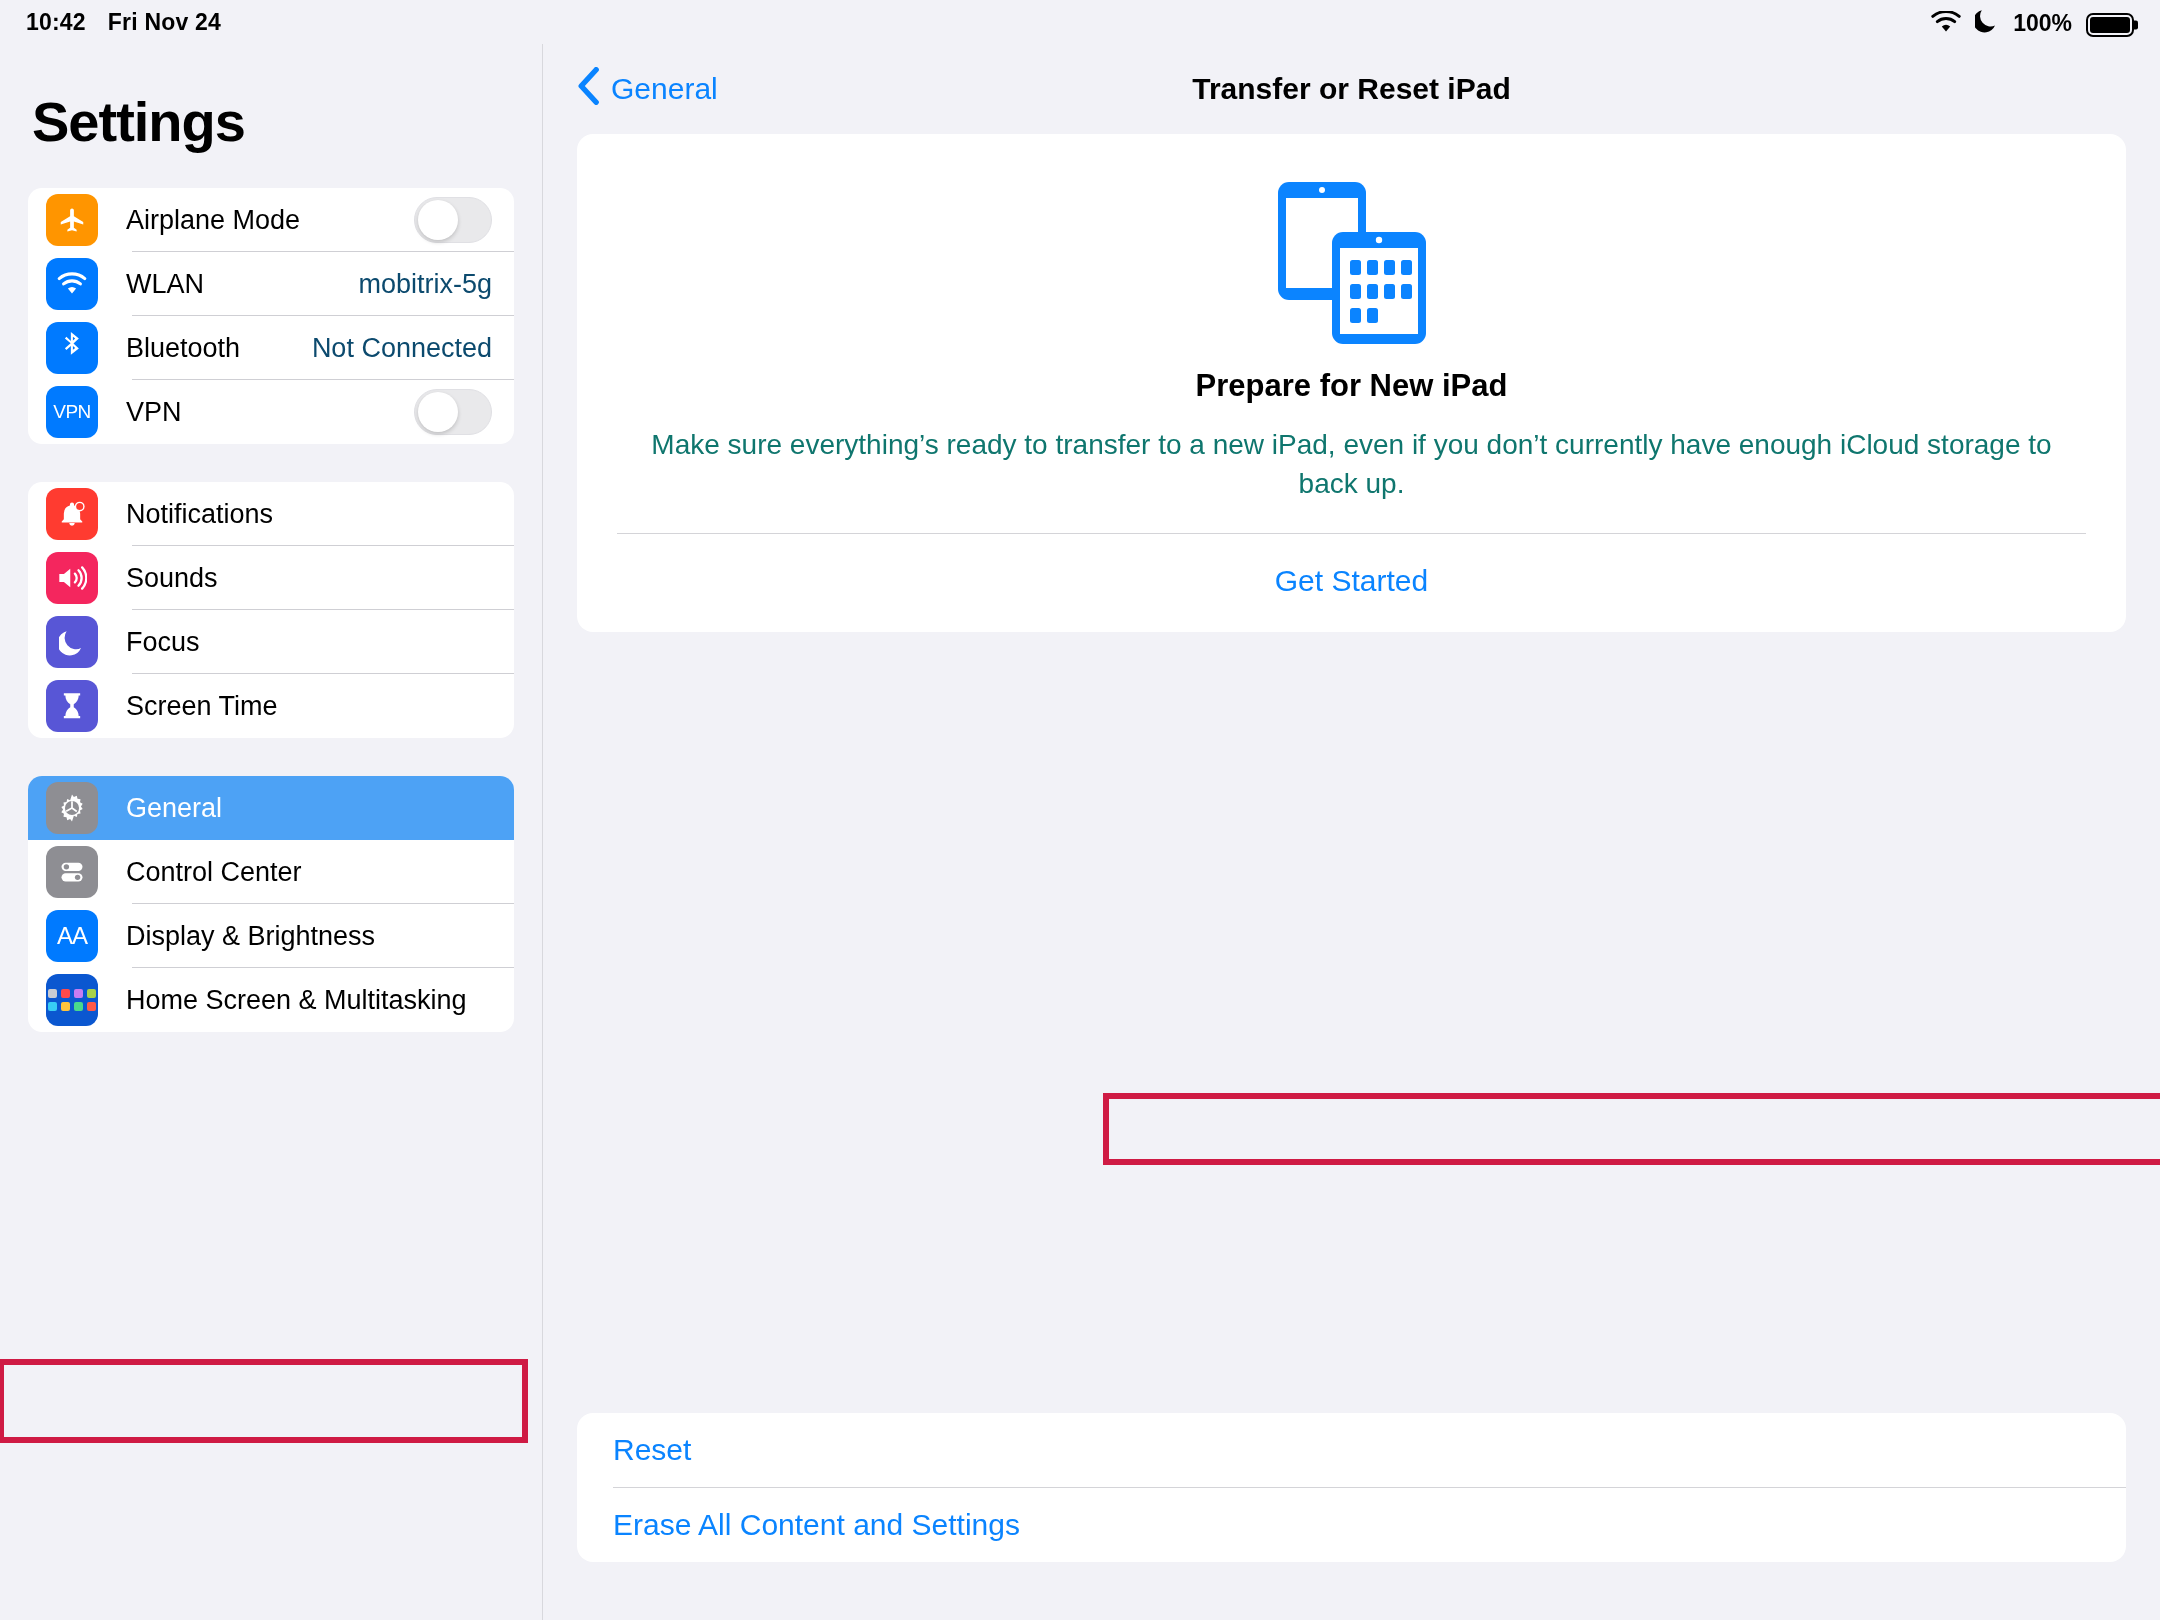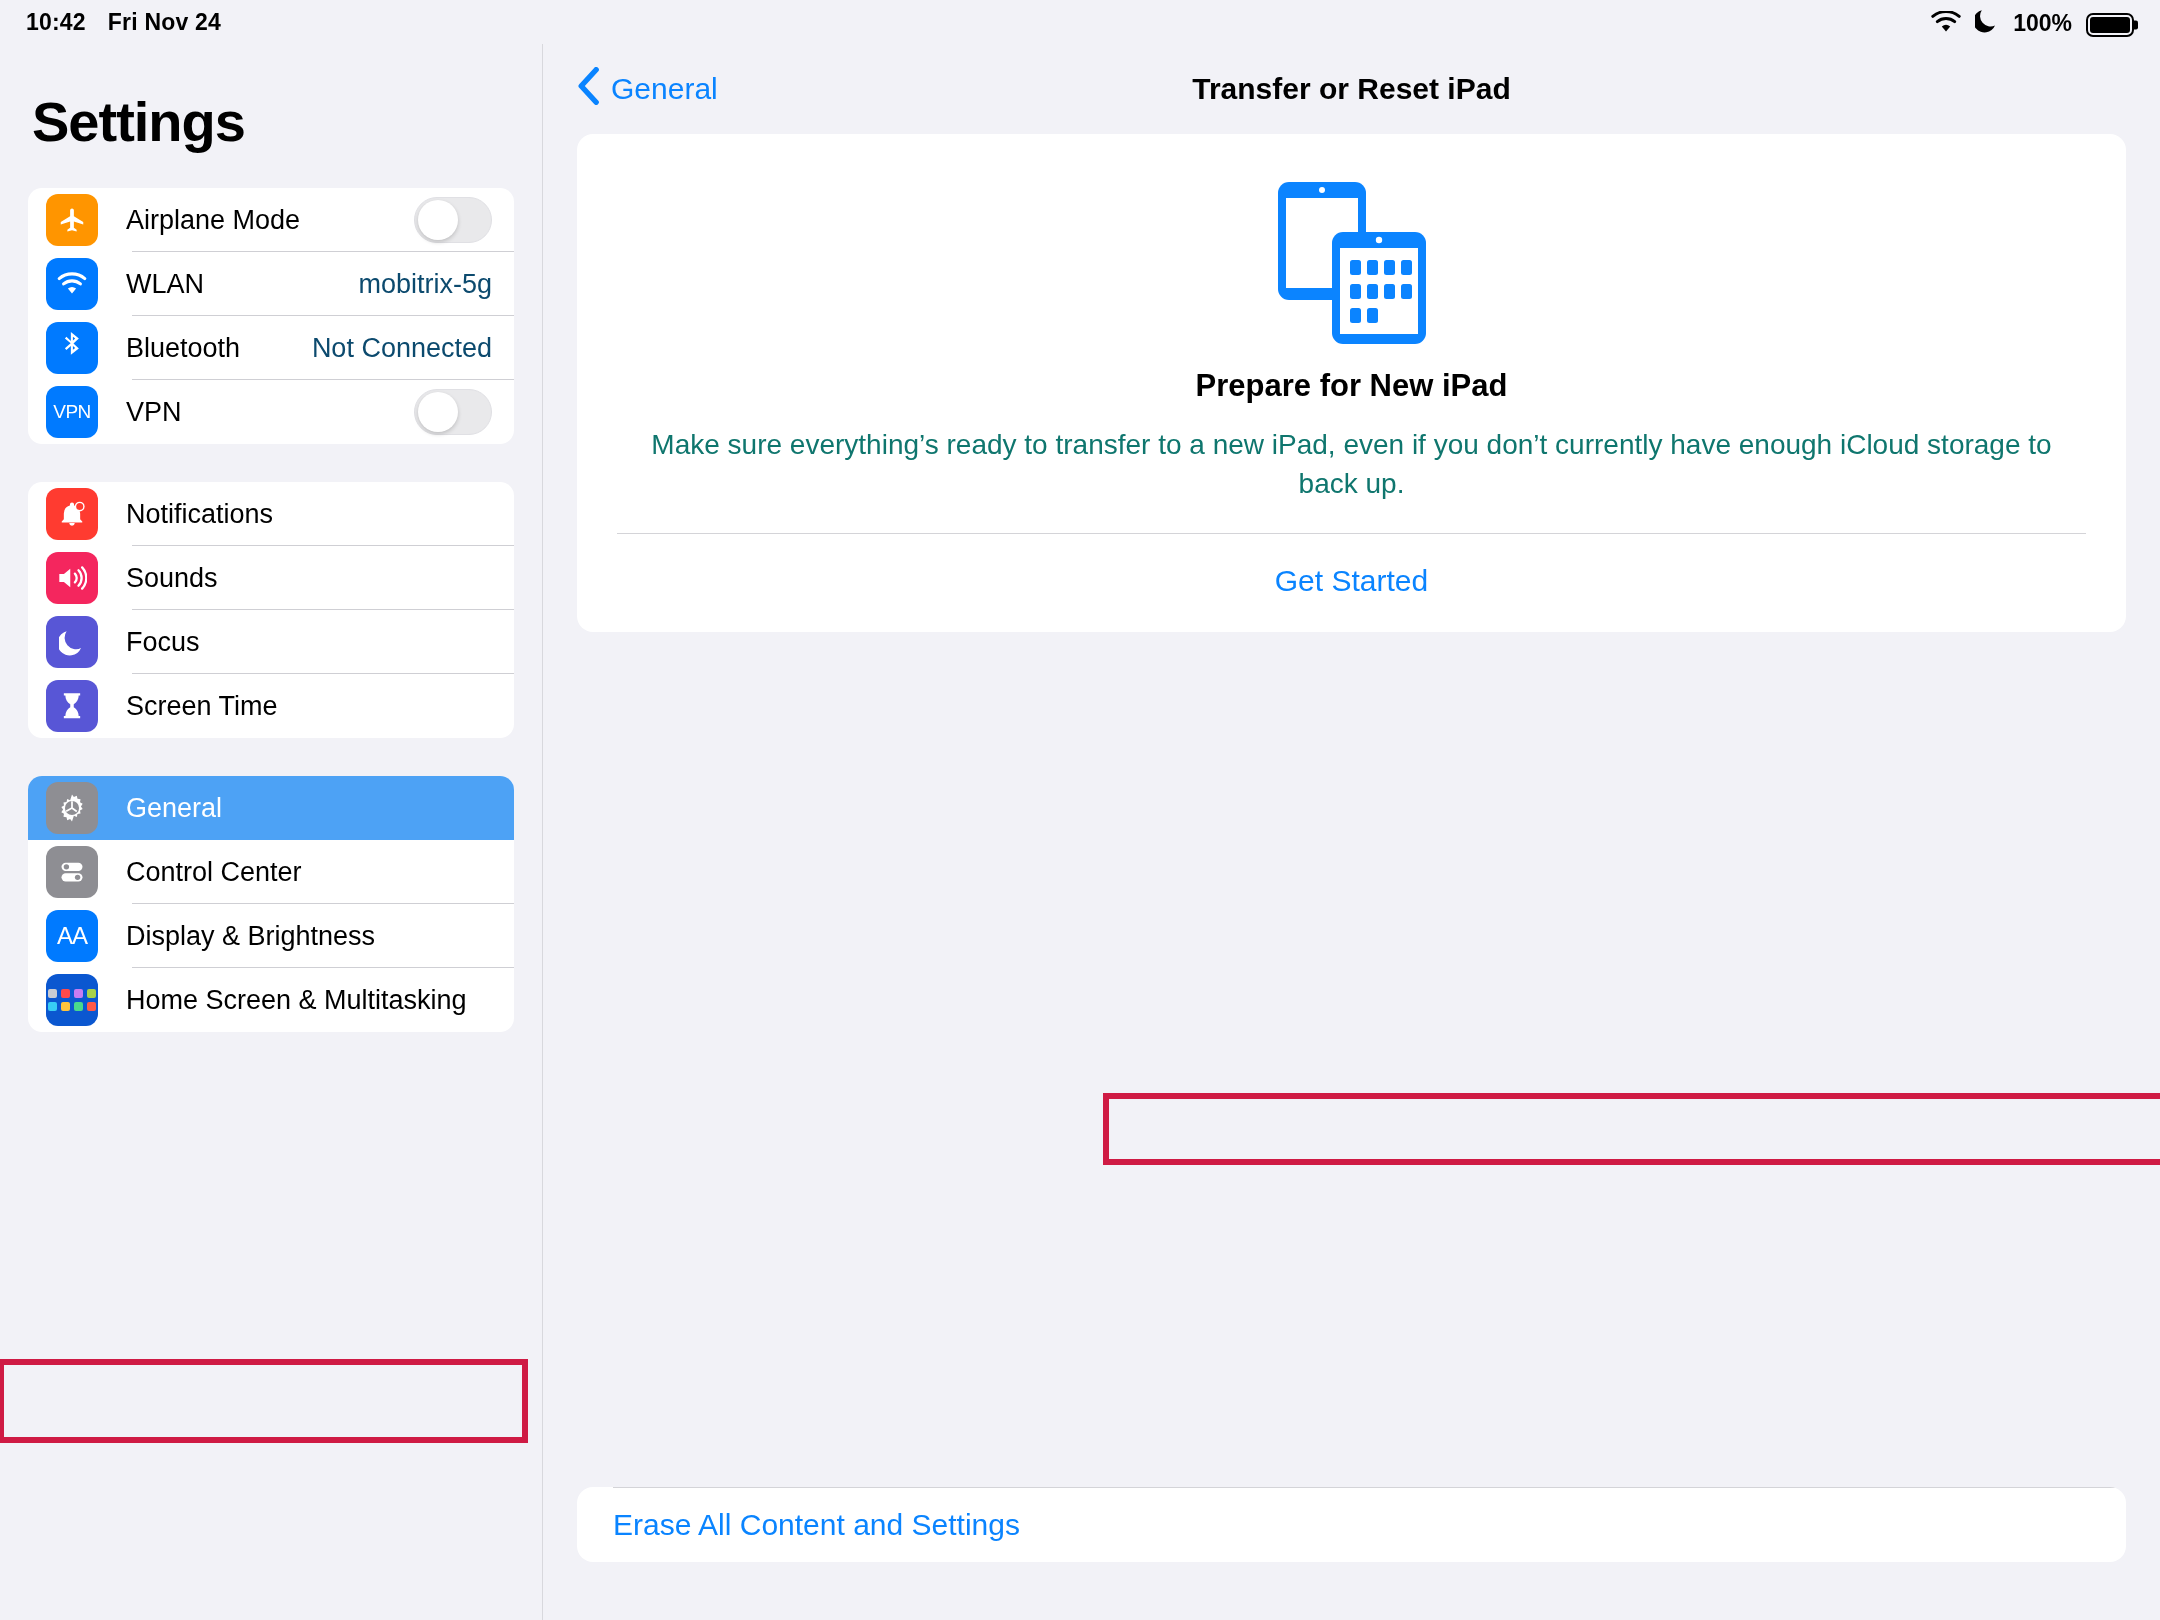--- a/index.html
+++ b/index.html
@@ -311,20 +311,21 @@
             </svg>
           </div>
           <div class="prep-title">Prepare for New iPad</div>
           <div class="prep-desc">Make sure everything’s ready to transfer to a new iPad, even if you don’t currently have enough iCloud storage to back up.</div>
           <div class="prep-sep"></div>
           <div class="get-started">Get Started</div>
         </div>
 
         <div class="bottom-group">
           <div class="action-card">
+            <div class="action-row">Reset</div>
             <div class="action-sep"></div>
             <div class="action-row">Erase All Content and Settings</div>
           </div>
         </div>
       </div>
 
       <div class="annot" id="annot-erase"></div>
     </div>
   </div>
 </div>

